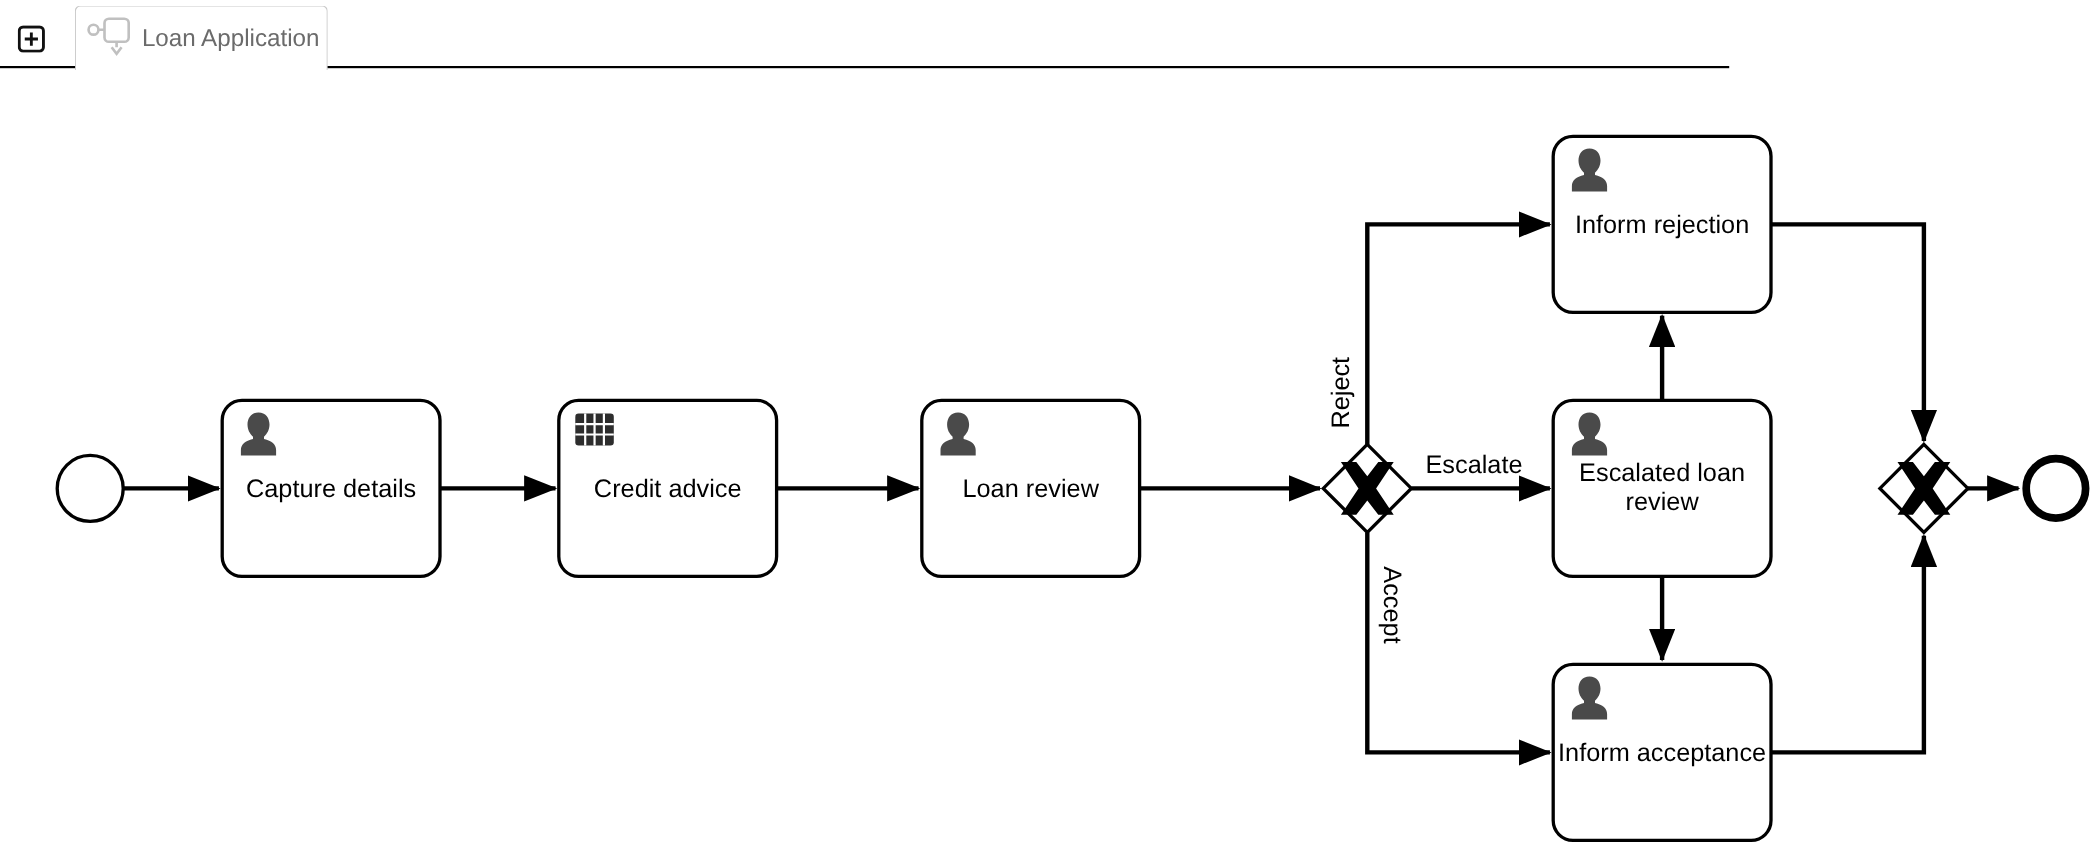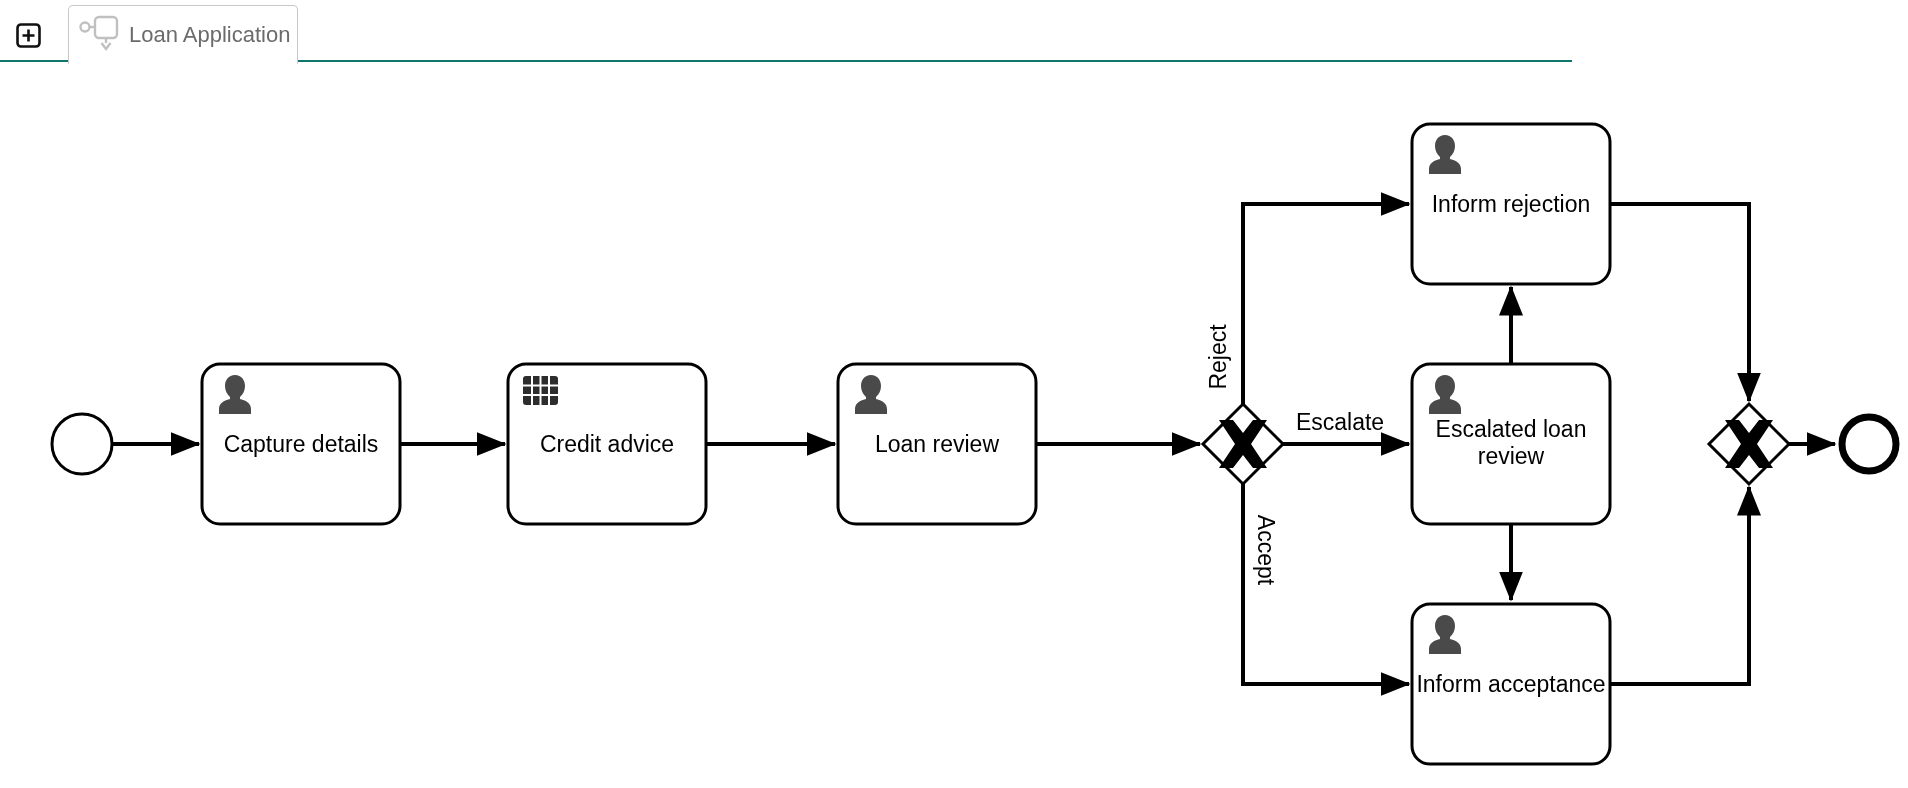--- a/index.html
+++ b/index.html
@@ -2,21 +2,21 @@
 <html><head>
 <meta charset="utf-8">
 <style>
   * { margin:0; padding:0; box-sizing:border-box; }
   html,body { width:1908px; height:788px; background:#ffffff; overflow:hidden;
               font-family:"Liberation Sans", sans-serif; }
   .app { position:relative; width:1908px; height:788px; background:#ffffff; }
 
   
   .tabbar { position:absolute; top:0; left:0; width:1572px; height:62px;
-            background:#ffffff; border-bottom:2px solid #0f766e; z-index:2; }
+            background:#ffffff; border-bottom:2px solid #000000; z-index:2; }
   .newtab { position:absolute; left:16px; top:23px; width:25px; height:25px;
             background:#ffffff; border:none; padding:0; cursor:pointer; }
   .tab { position:absolute; left:68px; top:5px; width:230px; height:59px;
          background:#ffffff; border:1.5px solid #c8c8c8; border-bottom:none;
          border-radius:5px 5px 0 0; display:flex; align-items:center;
          padding-left:10px; gap:10px; cursor:pointer; }
   .tab-label { font-size:22px; color:#6b6b6b; white-space:nowrap; }
 
   
   .diagram { position:absolute; top:0; left:0; z-index:1; }

